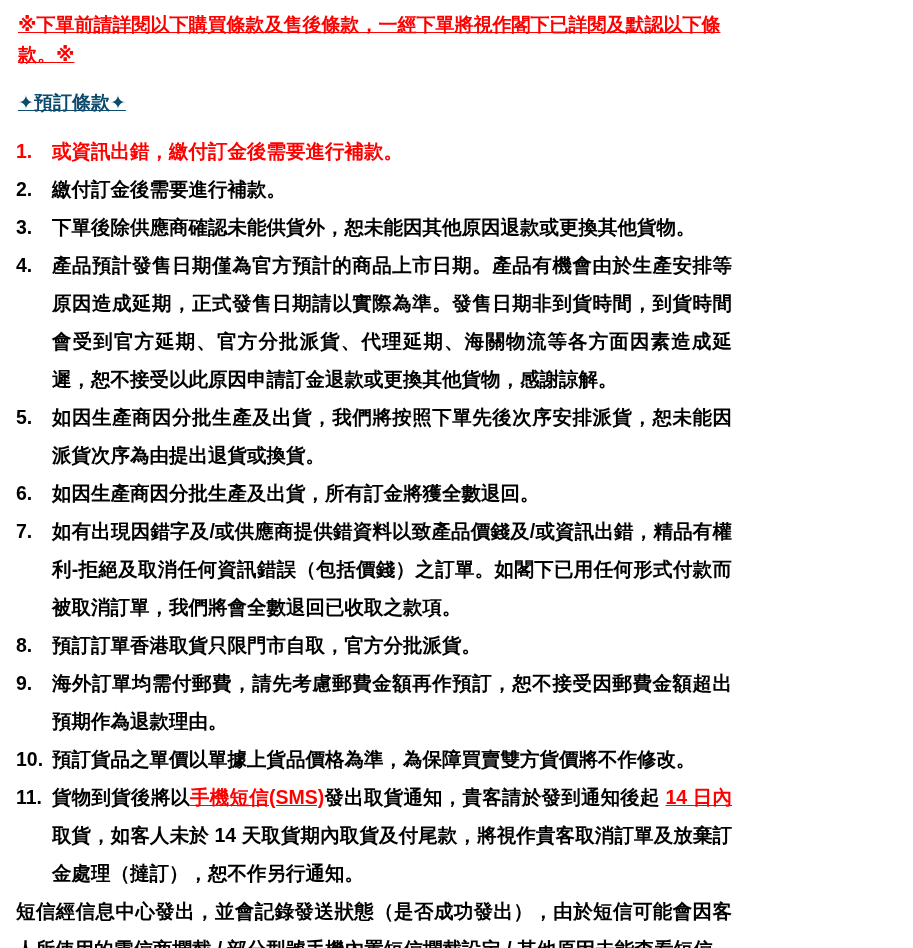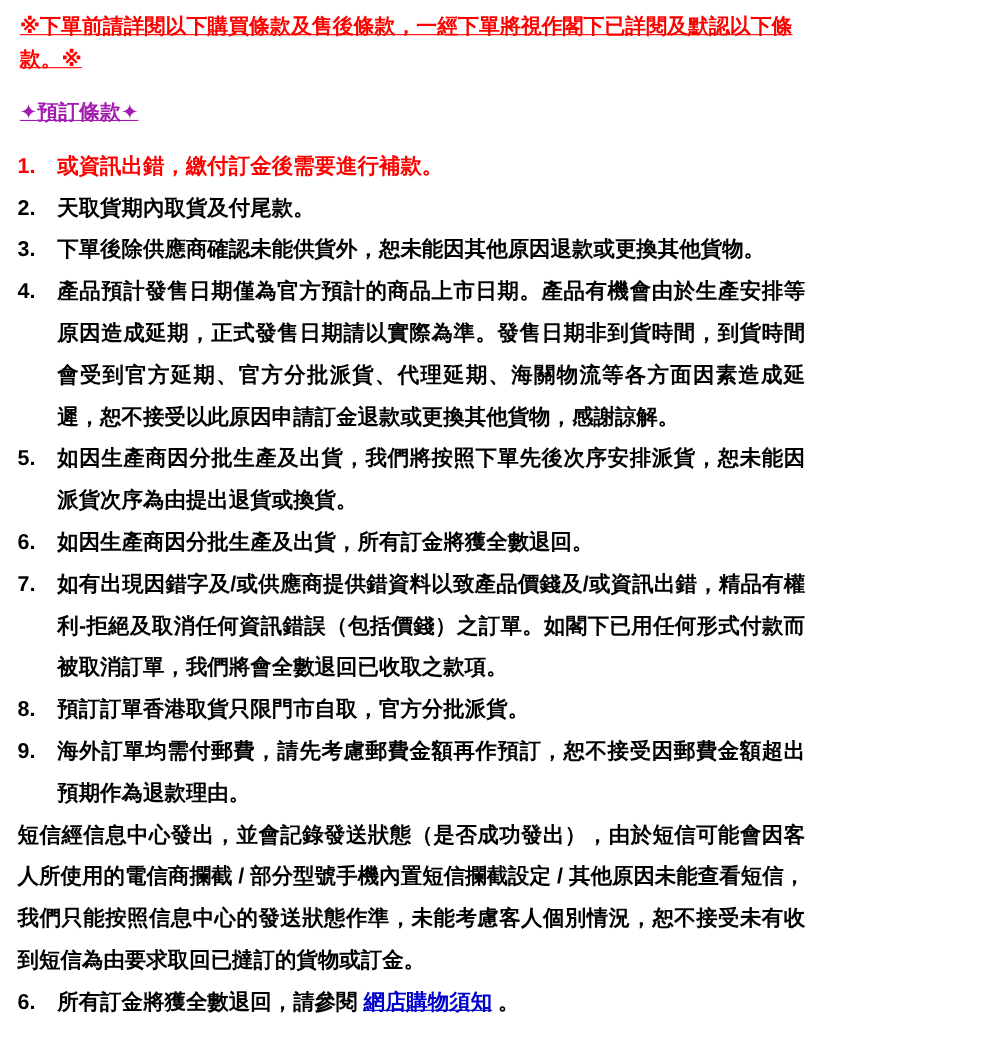--- a/index.html
+++ b/index.html
@@ -17,21 +17,21 @@
   }
   .notice {
     color: #ff0000;
     font-size: 19px;
     font-weight: bold;
     text-decoration: underline;
     line-height: 30px;
     margin: 2px 0 0 2px;
   }
   .section-title {
-    color: #a21caf;
+    color: #0c4a6e;
     font-size: 19px;
     font-weight: bold;
     text-decoration: underline;
     line-height: 30px;
     margin: 18px 0 0 2px;
   }
   .terms-list {
     margin-top: 14px;
   }
   .term-item {
@@ -70,21 +70,21 @@
 <div class="page">
   <div class="notice">※下單前請詳閱以下購買條款及售後條款，一經下單將視作閣下已詳閱及默認以下條款。※</div>
   <div class="section-title">✦預訂條款✦</div>
   <div class="terms-list" id="terms-list">
       <div class="term-item red">
         <span class="term-number">1.</span>
         <div class="term-text"><span>或資訊出錯，繳付訂金後需要進行補款。</span></div>
       </div>
       <div class="term-item">
         <span class="term-number">2.</span>
-        <div class="term-text"><span>天取貨期內取貨及付尾款。</span></div>
+        <div class="term-text"><span>繳付訂金後需要進行補款。</span></div>
       </div>
       <div class="term-item">
         <span class="term-number">3.</span>
         <div class="term-text"><span>下單後除供應商確認未能供貨外，恕未能因其他原因退款或更換其他貨物。</span></div>
       </div>
       <div class="term-item">
         <span class="term-number">4.</span>
         <div class="term-text"><span>產品預計發售日期僅為官方預計的商品上市日期。產品有機會由於生產安排等原因造成延期，正式發售日期請以實際為準。發售日期非到貨時間，到貨時間會受到官方延期、官方分批派貨、代理延期、海關物流等各方面因素造成延遲，恕不接受以此原因申請訂金退款或更換其他貨物，感謝諒解。</span></div>
       </div>
       <div class="term-item">
@@ -101,20 +101,28 @@
       </div>
       <div class="term-item">
         <span class="term-number">8.</span>
         <div class="term-text"><span>預訂訂單香港取貨只限門市自取，官方分批派貨。</span></div>
       </div>
       <div class="term-item">
         <span class="term-number">9.</span>
         <div class="term-text"><span>海外訂單均需付郵費，請先考慮郵費金額再作預訂，恕不接受因郵費金額超出預期作為退款理由。</span></div>
       </div>
       <div class="term-item">
+        <span class="term-number">10.</span>
+        <div class="term-text"><span>預訂貨品之單價以單據上貨品價格為準，為保障買賣雙方貨價將不作修改。</span></div>
+      </div>
+      <div class="term-item">
+        <span class="term-number">11.</span>
+        <div class="term-text"><span>貨物到貨後將以</span><span class="red-underline">手機短信(SMS)</span><span>發出取貨通知，貴客請於發到通知後起 </span><span class="red-underline">14 日內</span><span>取貨，如客人未於 14 天取貨期內取貨及付尾款，將視作貴客取消訂單及放棄訂金處理（撻訂），恕不作另行通知。</span></div>
+      </div>
+      <div class="term-item">
         <div class="term-text"><span>短信經信息中心發出，並會記錄發送狀態（是否成功發出），由於短信可能會因客人所使用的電信商攔截 / 部分型號手機內置短信攔截設定 / 其他原因未能查看短信，我們只能按照信息中心的發送狀態作準，未能考慮客人個別情況，恕不接受未有收到短信為由要求取回已撻訂的貨物或訂金。</span></div>
       </div>
       <div class="term-item">
         <span class="term-number">6.</span>
         <div class="term-text"><span>所有訂金將獲全數退回，請參閱 </span><a href="#" class="link">網店購物須知</a><span> 。</span></div>
       </div>
     </div>
 </div>
 
 </body></html>

